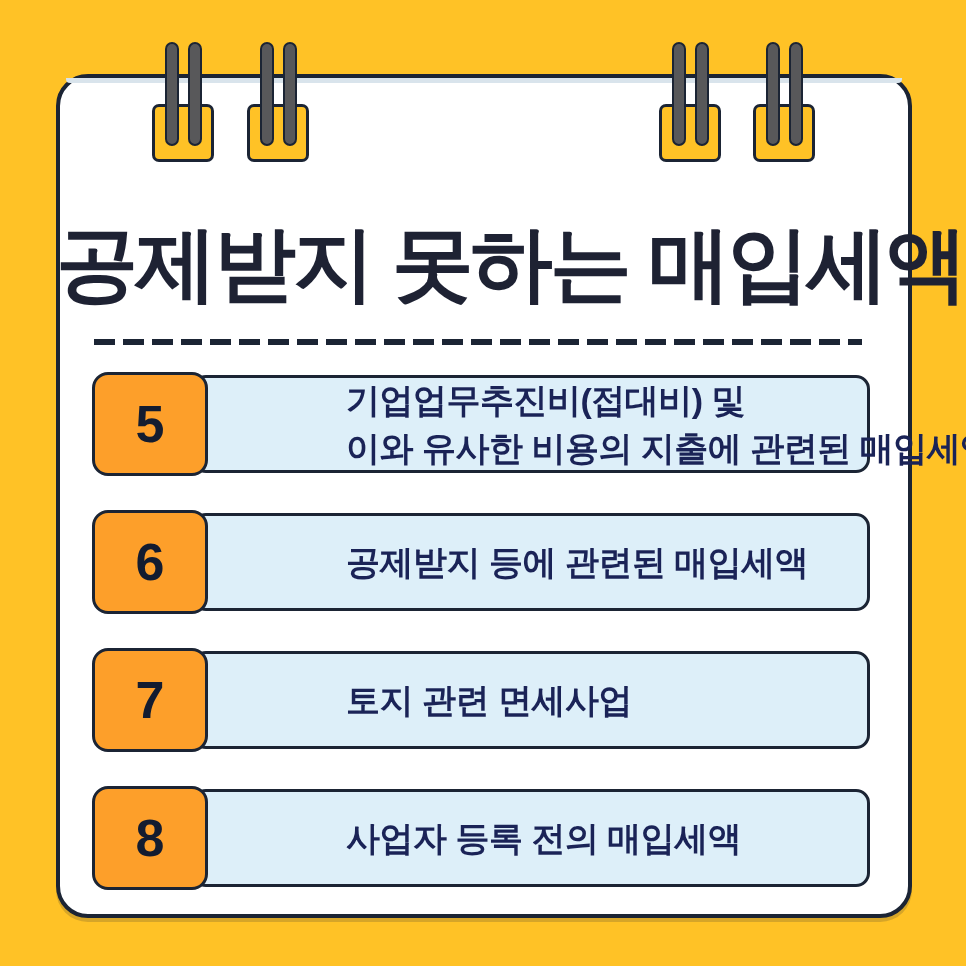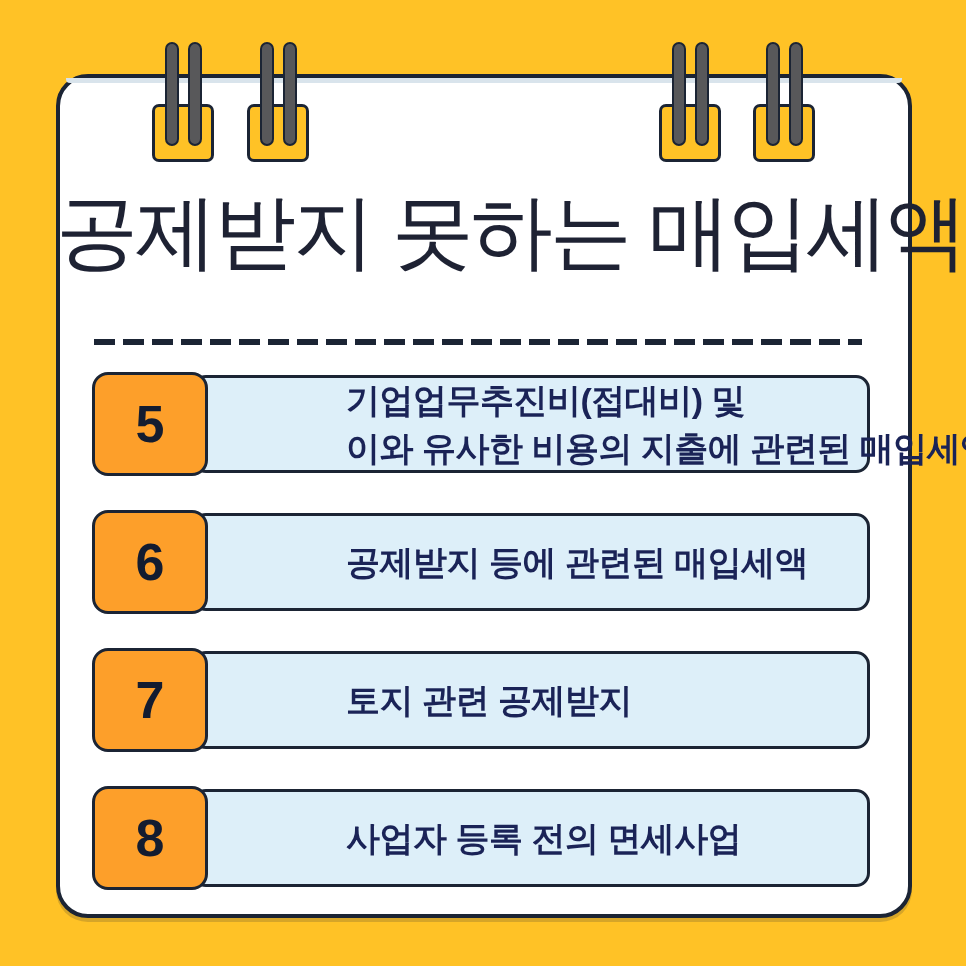--- a/index.html
+++ b/index.html
@@ -57,25 +57,25 @@
   }
   .binder-bar.b1{left:13px;}
   .binder-bar.b2{left:36px;}
   .binding.c1{left:152px;}
   .binding.c2{left:247px;}
   .binding.c3{left:659px;}
   .binding.c4{left:753px;}
   
   .title{
     position:absolute;
-    left:56px;top:176px;width:856px;
+    left:56px;top:208px;width:856px;
     text-align:left;
     font-size:82px;
     line-height:112px;
-    font-weight:400;
+    font-weight:700;
     letter-spacing:-3px;
     color:var(--title-text);
     white-space:nowrap;
   }
   
   .divider{
     position:absolute;
     left:94px;top:339px;width:768px;height:6px;
     background:repeating-linear-gradient(to right,
       var(--outline-navy) 0 21px, transparent 21px 29px);
@@ -167,28 +167,28 @@
       <div class="row-text">
         <div>공제받지 등에 관련된 매입세액</div>
       </div>
     </div>
     <div class="row-num">6</div>
   </div>
 
   <div class="row r3">
     <div class="row-body">
       <div class="row-text">
-        <div>토지 관련 공제받지</div>
+        <div>토지 관련 면세사업</div>
       </div>
     </div>
     <div class="row-num">7</div>
   </div>
 
   <div class="row r4">
     <div class="row-body">
       <div class="row-text">
-        <div>사업자 등록 전의 면세사업</div>
+        <div>사업자 등록 전의 매입세액</div>
       </div>
     </div>
     <div class="row-num">8</div>
   </div>
 
 </div>
 
 </body></html>

